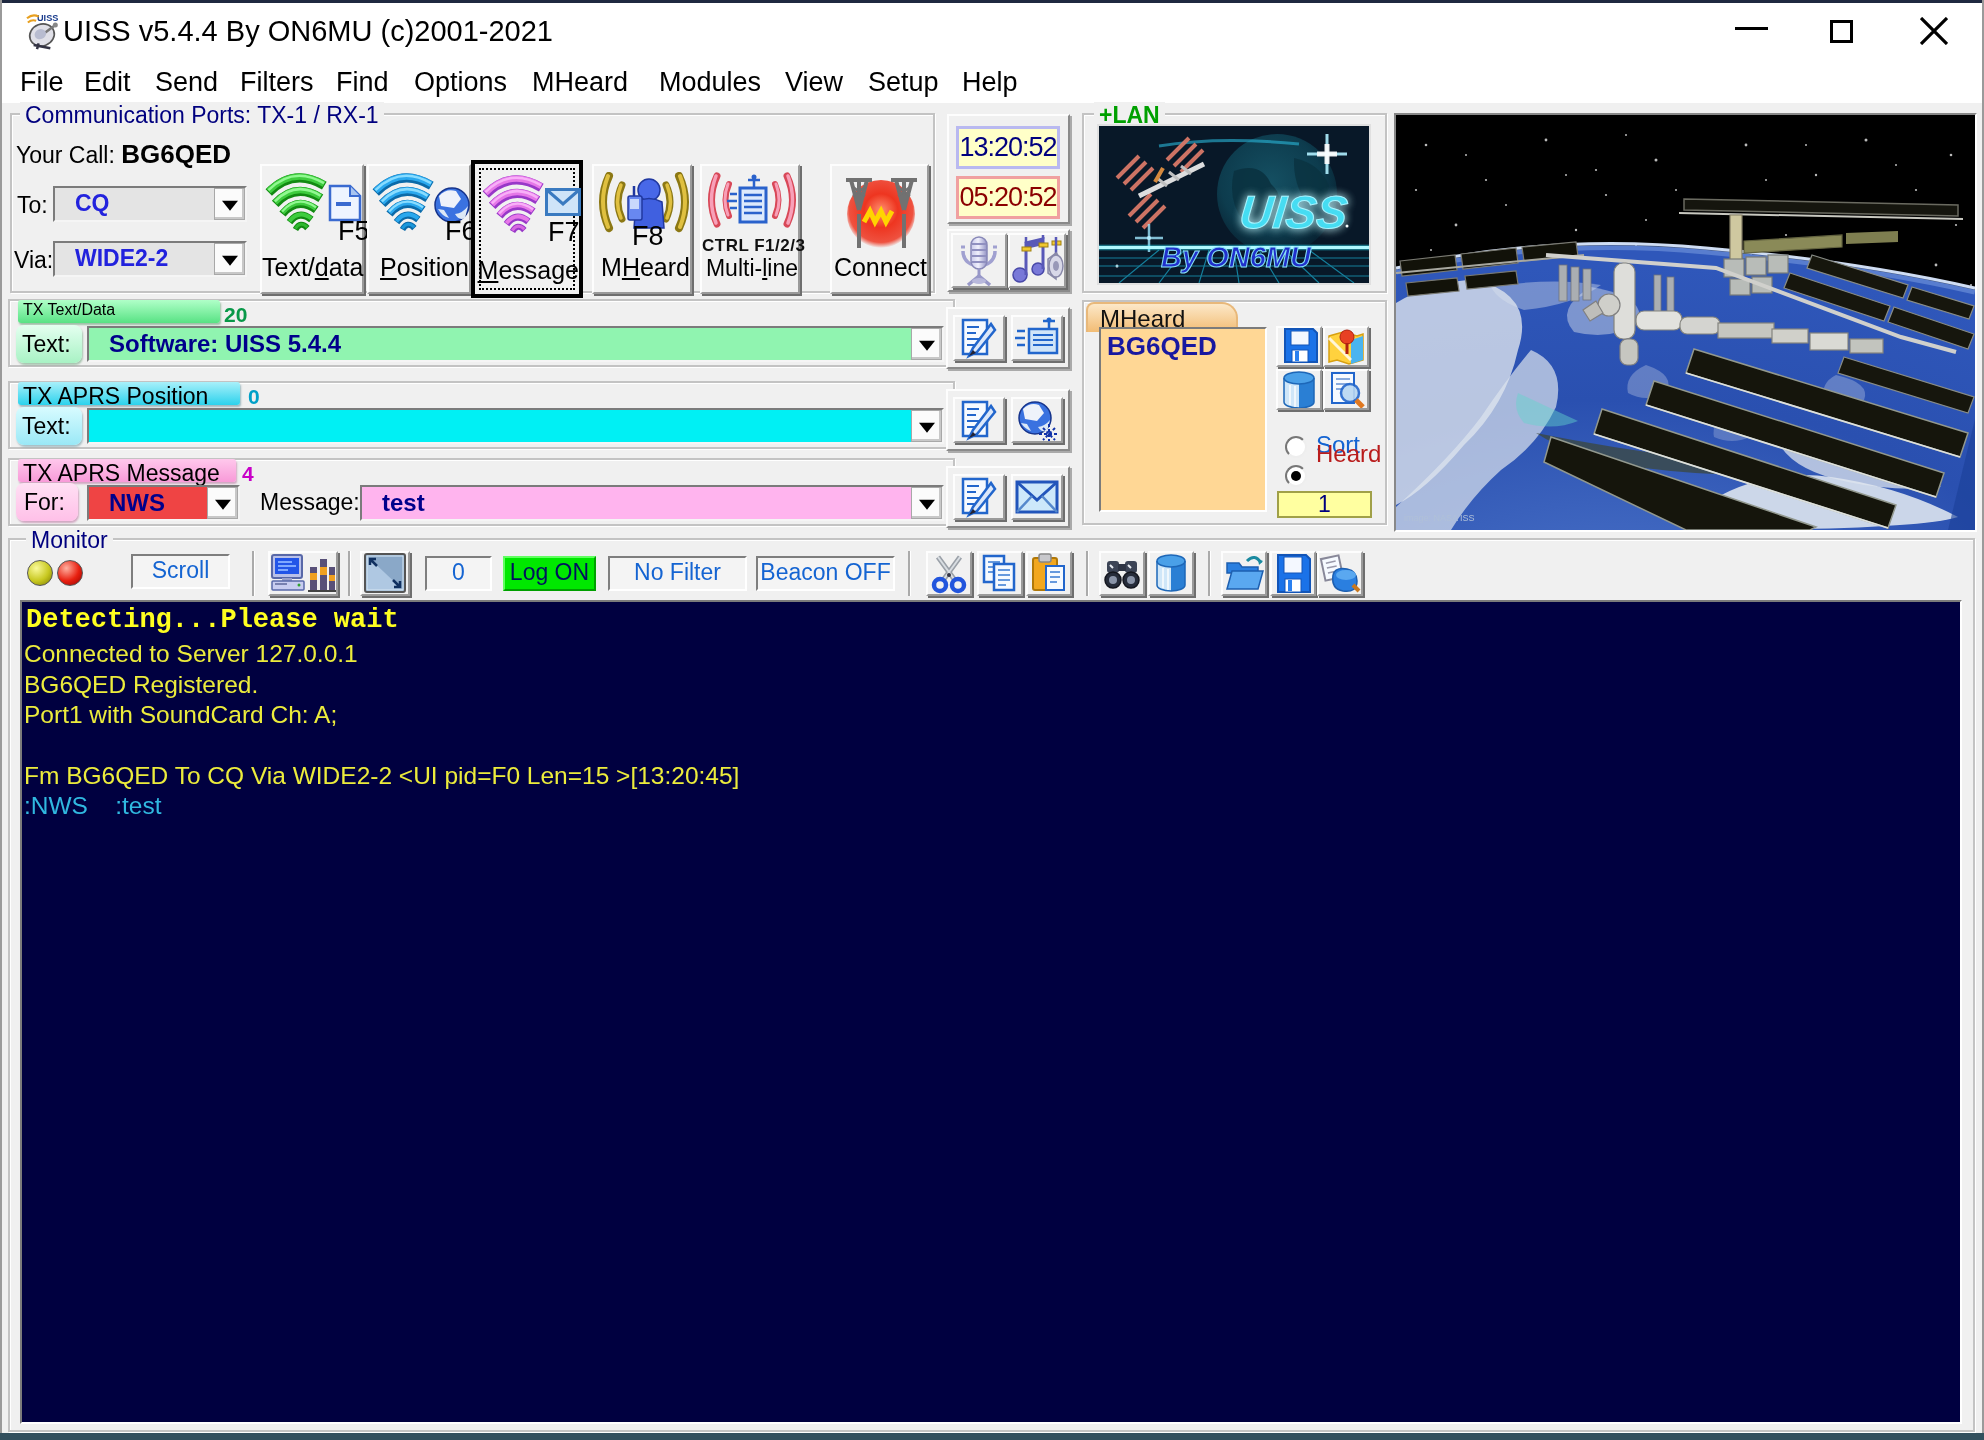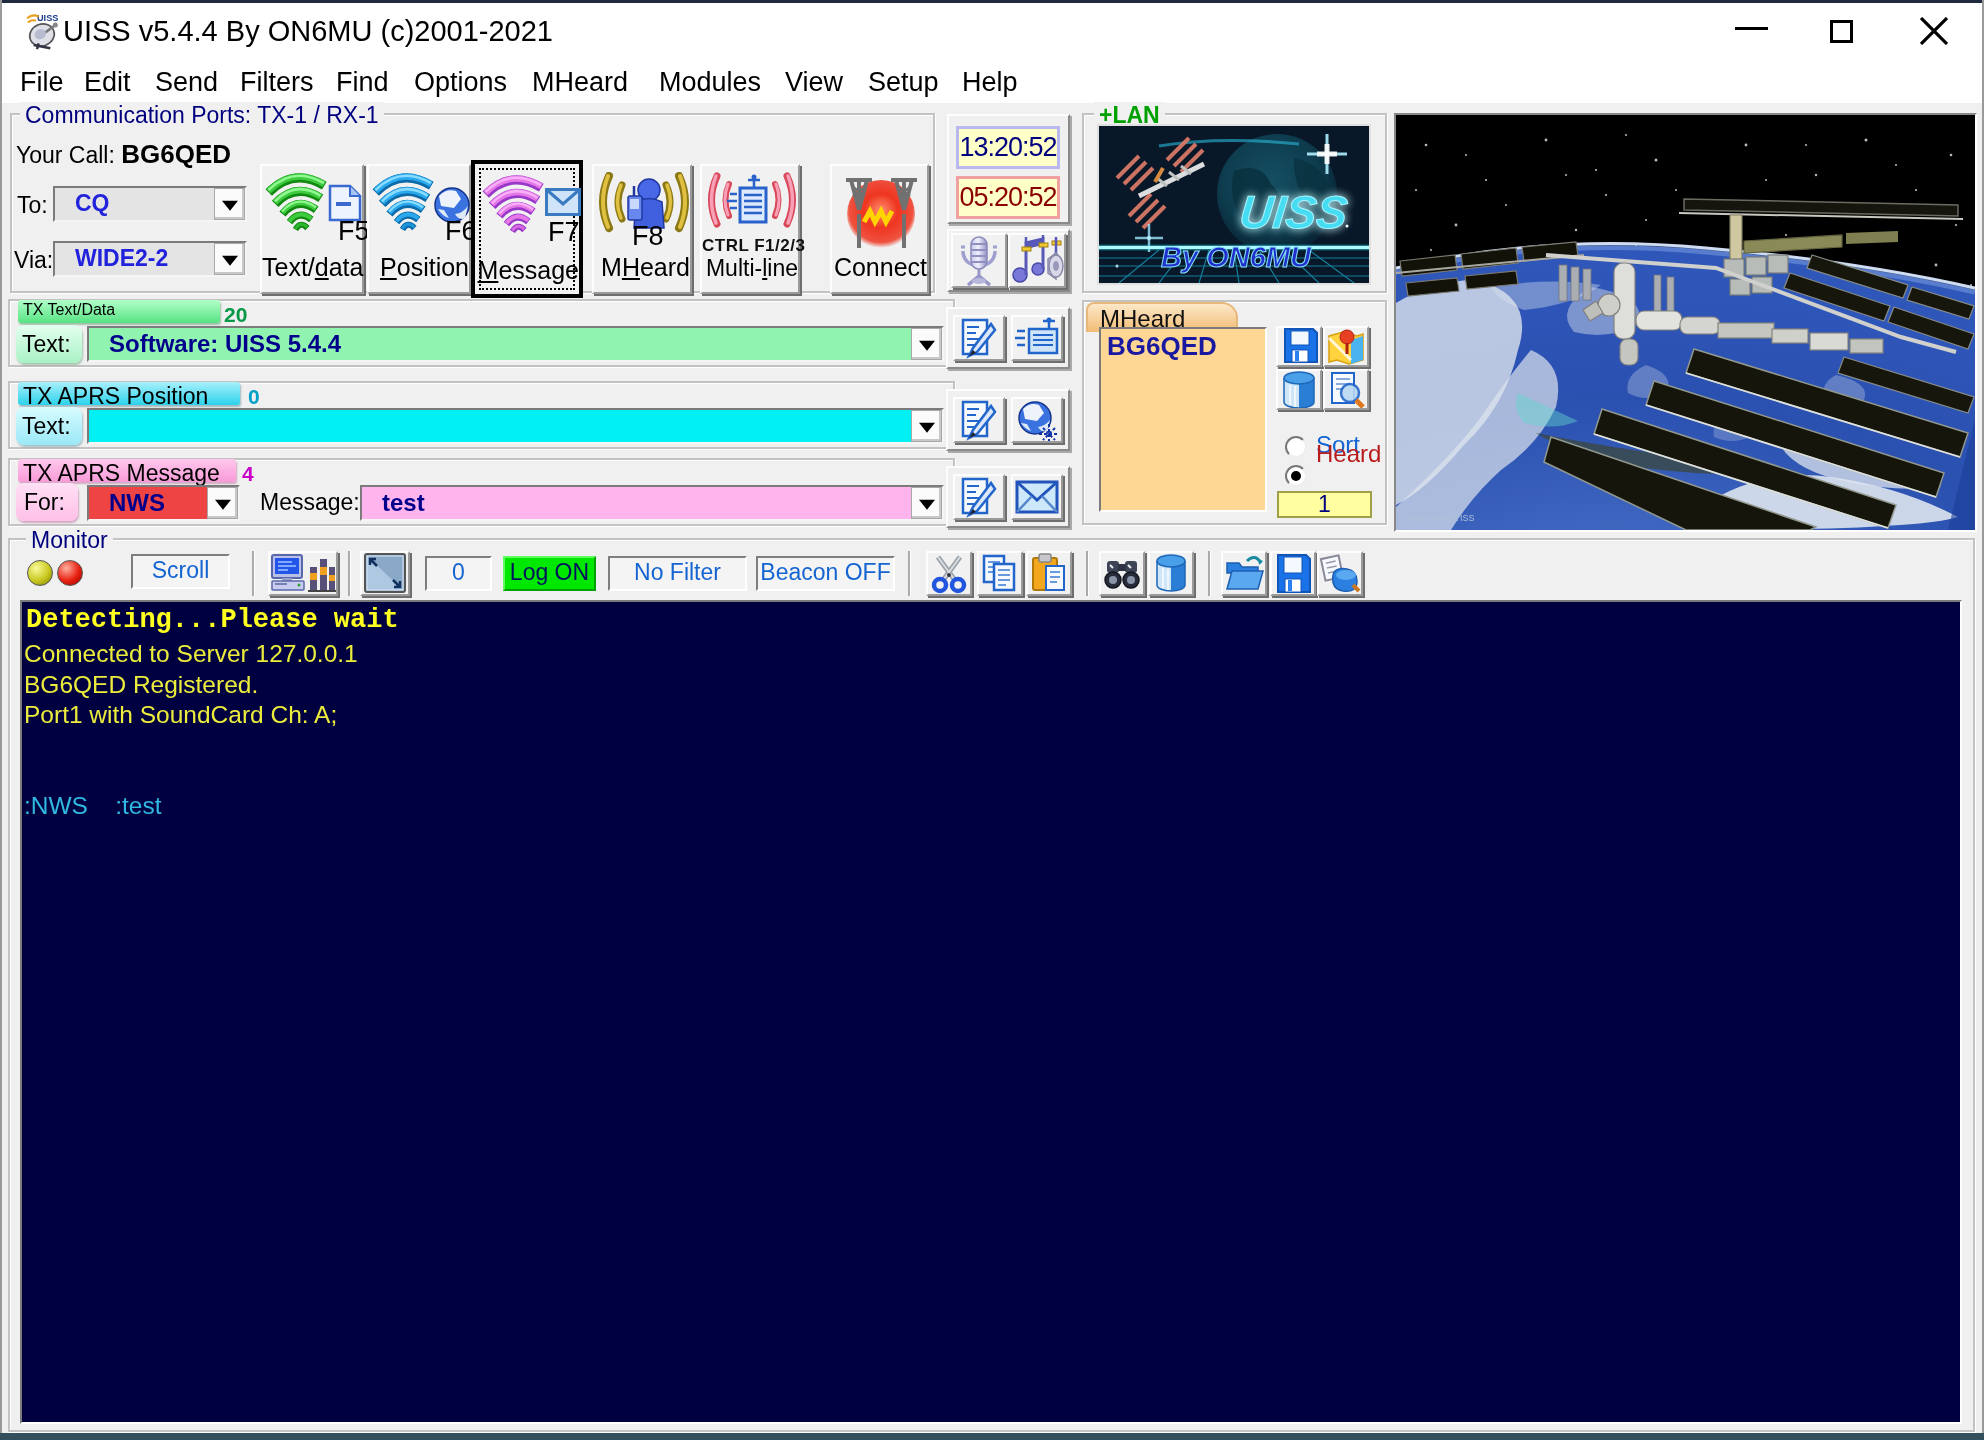--- a/index.html
+++ b/index.html
@@ -712,14 +712,15 @@
   <path d="M8 9 h10 M8 14 h10 M8 19 h7" stroke="#99a" stroke-width="1.5" transform="rotate(-12 13 15)"></path>
   <path d="M14 22 q-2 14 10 16 q14 2 14 -10 q0 -10 -10 -12 q-12 -2 -14 6" fill="#2a7fe0" stroke="#1d5fb0" stroke-width="1.5"></path>
   <ellipse cx="27" cy="22" rx="10" ry="5" fill="#5aa8f0"></ellipse>
   <path d="M34 32 l6 6" stroke="#c87820" stroke-width="4"></path>
  </svg>
 </div>
 
 <div class="abs" style="left:20px;top:600px;width:1942px;height:824px;background:#000040;border-top:2px solid #7b7b7b;border-left:2px solid #7b7b7b;border-right:2px solid #fff;border-bottom:2px solid #fff;color:#f0f040">
 <div class="mono" style="position:absolute;left:4px;top:3px;font-size:27px;font-weight:bold;color:#ffff20">Detecting...Please wait</div>
 <div style="position:absolute;left:2px;top:37px;font-size:24.5px;line-height:30.5px;color:#ecec3c">Connected to Server 127.0.0.1<br>BG6QED Registered.<br>Port1 with SoundCard Ch: A;</div>
+<div style="position:absolute;left:2px;top:160px;font-size:24.5px;color:#ecec3c">Fm BG6QED To CQ Via WIDE2-2 &lt;UI pid=F0 Len=15 &gt;[13:20:45]</div>
 <div style="position:absolute;left:2px;top:190px;font-size:24.5px;color:#30b8e0">:NWS&nbsp;&nbsp;&nbsp;&nbsp;:test</div>
 </div>
 
 </body></html>

